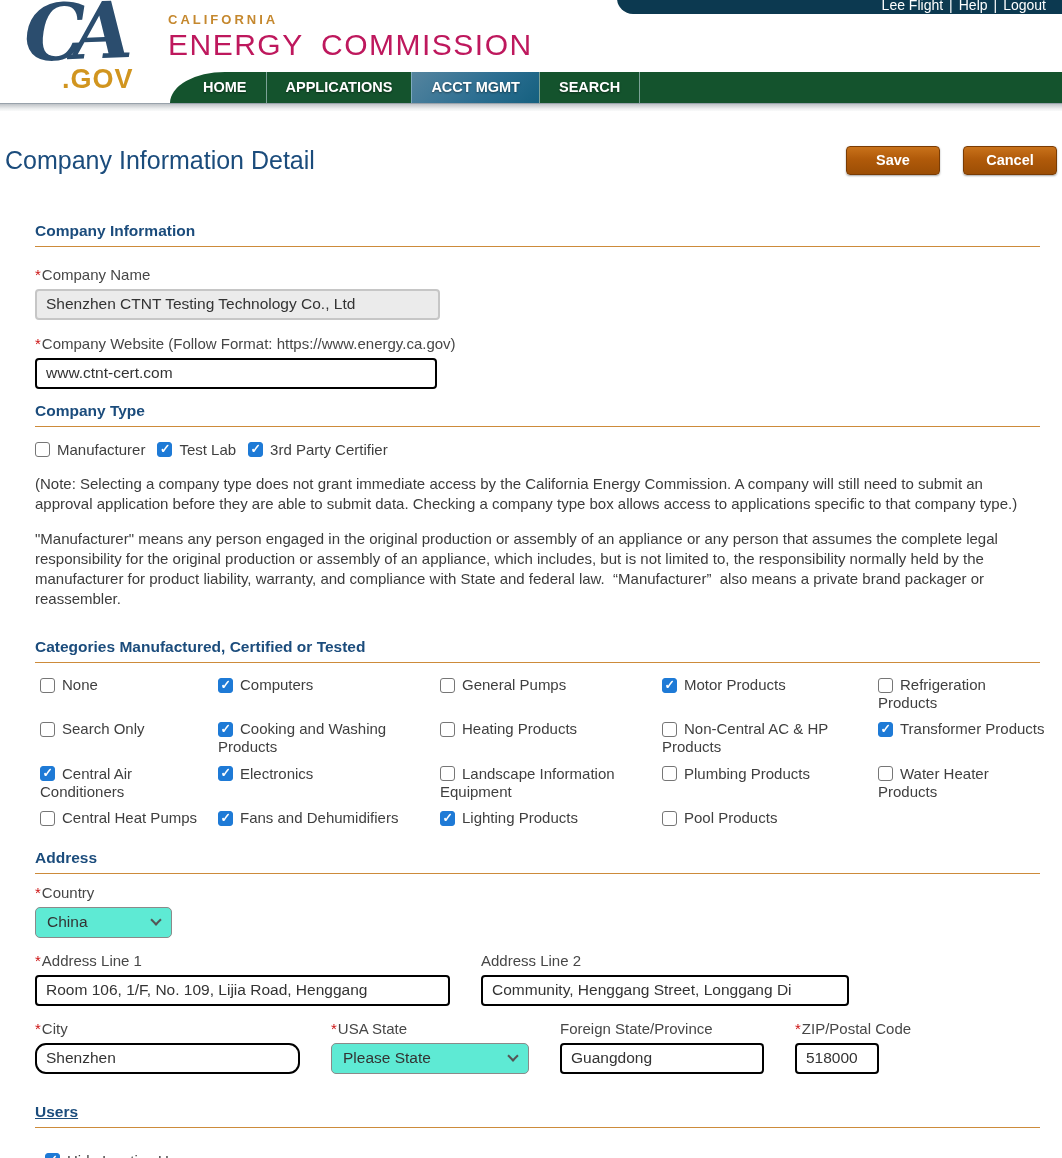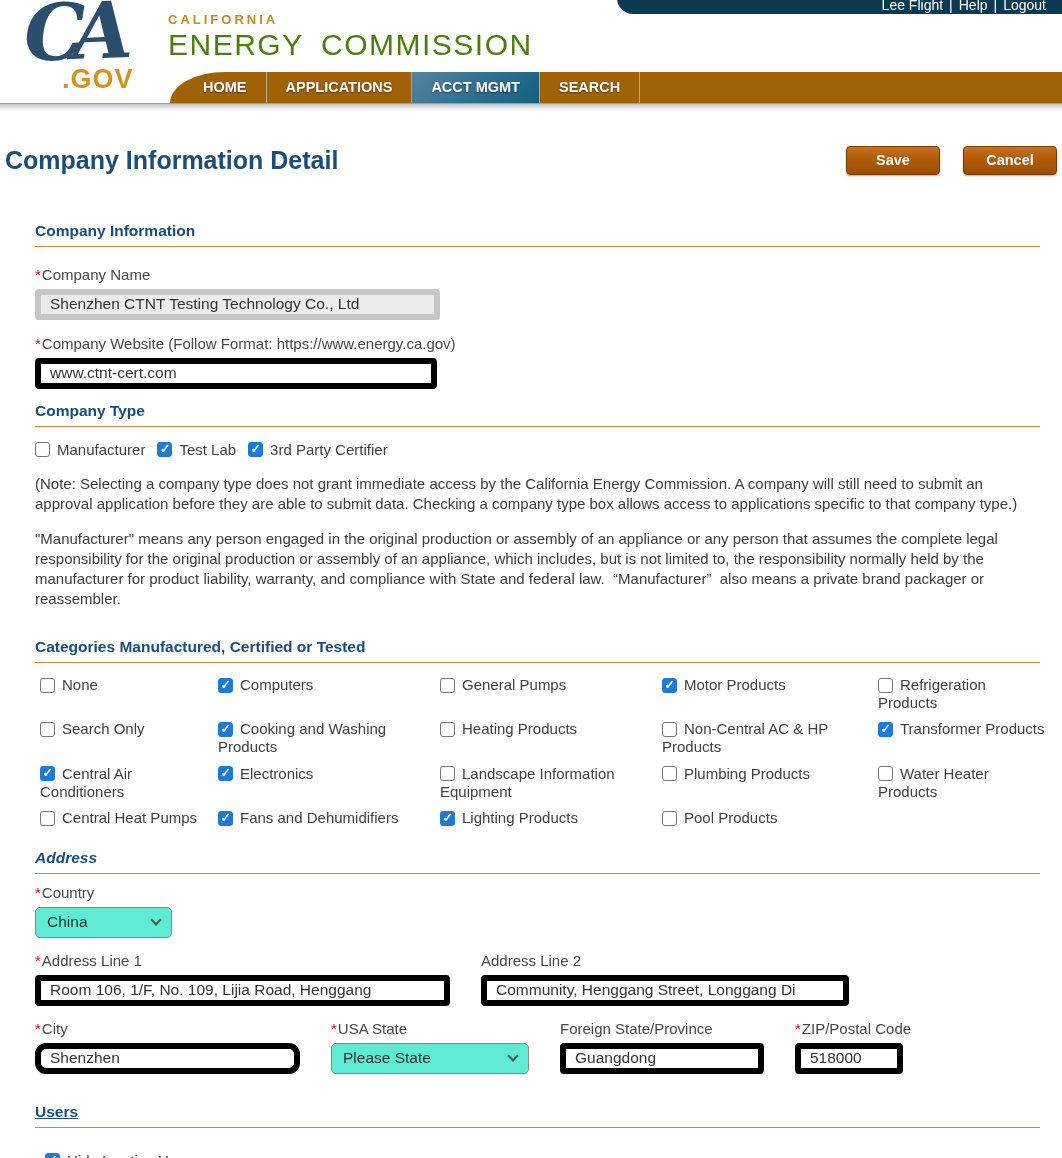--- a/index.html
+++ b/index.html
@@ -26,57 +26,57 @@
     position:absolute; left:24px; top:-14px;
     font-family:"DejaVu Serif", serif; font-style:italic; font-weight:bold;
     font-size:78px; letter-spacing:-14px; color:#2b4d6e; transform:rotate(-2deg);
   }
   .ca-gov {
     position:absolute; left:62px; top:64px;
     font-size:27px; font-weight:bold; color:#d1951f; letter-spacing:1px;
   }
   .brand { padding-top:12px; }
   .brand-line1 { font-size:13px; font-weight:bold; color:#c5882e; letter-spacing:3px; }
-  .brand-line2 { font-size:30px; color:#4d7c0f; letter-spacing:1.5px; word-spacing:8px; margin-top:1px; }
+  .brand-line2 { font-size:30px; color:#be185d; letter-spacing:1.5px; word-spacing:8px; margin-top:1px; }
 
   .main-nav {
     position:absolute; bottom:0; left:170px; right:0; height:31px;
-    background:#a16207; border-top-left-radius:55px 31px;
+    background:#14532d; border-top-left-radius:55px 31px;
     display:flex; align-items:stretch; padding-left:14px; z-index:2;
   }
   .tab {
     color:#fff; font-size:14.5px; font-weight:bold; line-height:31px;
     padding:0 19px; cursor:pointer; text-shadow:0 1px 2px rgba(0,0,0,.45);
     white-space:nowrap;
   }
   .tab + .tab { border-left:1px solid rgba(210,228,238,.55); }
   .tab.active { background:linear-gradient(135deg,#55849e 0%,#2d6f92 55%,#15607f 100%); }
   .tab.last-sep { border-right:1px solid rgba(210,228,238,.55); }
   .header-strip { height:8px; border-top:1px solid #98a2ab; background:linear-gradient(#bfc3c7,#eef0f1 70%,#f9fafa); }
 
   
   .title-row { display:flex; justify-content:space-between; align-items:center; padding:0 5px; margin-top:18px; }
-  .page-title { font-size:25px; color:#1b4c7c; font-weight:700; }
+  .page-title { font-size:25px; color:#1b4c7c; font-weight:400; }
   .btns { display:flex; gap:23px; }
   .btn {
     min-width:94px; height:29px; border:1px solid #7a3c04; border-radius:4px;
     background:linear-gradient(#c9721a,#b05a0a 45%,#9c4e05);
     color:#fff; font-weight:bold; font-size:14.5px; font-family:"Liberation Sans",sans-serif;
     cursor:pointer; box-shadow:0 1px 2px rgba(0,0,0,.35);
   }
 
   
   .content { margin:0 22px 0 35px; }
   .sec-head { font-size:15.5px; font-weight:bold; color:#1b4c7c; }
   .sec-rule { border:none; border-top:1px solid #cd8b3a; margin:6px 0 0 0; }
 
   .field-label { font-size:15px; color:#474747; margin-top:15px; margin-bottom:6px; }
   .req { color:#cc1111; margin-right:1px; }
   .txt {
-    height:31px; border:6px solid #000000; border-radius:4px; background:#fff;
+    height:31px; border:2px solid #000000; border-radius:4px; background:#fff;
     font-size:15.5px; color:#333; padding:0 9px; font-family:"Liberation Sans",sans-serif;
   }
   .txt.readonly { background:#ebebeb; border-color:#c6c6c6; }
   .w-name { width:405px; } .w-site { width:402px; }
 
   
   .cb {
     display:inline-block; width:15px; height:15px; border:1px solid #767676;
     border-radius:3px; background:#fff; vertical-align:-2.5px; margin-right:7px;
     position:relative; flex:0 0 auto; cursor:pointer;
@@ -103,21 +103,21 @@
   .select {
     height:31px; border:1px solid #8a8a8a; border-radius:5px; background:#5eead4;
     display:flex; align-items:center; justify-content:space-between;
     padding:0 11px; font-size:15.5px; color:#333; cursor:pointer;
   }
   .chev { width:8px; height:8px; border-right:2px solid #555; border-bottom:2px solid #555; transform:rotate(45deg); margin-top:-4px; }
 
   .addr-row { display:flex; gap:31px; margin-top:0; }
   .fgroup .field-label { margin-top:14px; }
   .w-line1{width:415px;} .w-line2{width:368px;}
-  .w-city{width:265px;border-radius:11px;} .w-state{width:198px;} .w-foreign{width:204px;} .w-zip{width:108px;}
+  .w-city{width:265px;border-radius:11px;} .w-state{width:198px;} .w-foreign{width:204px;} .w-zip{width:84px;}
 
   
   .hide-row { margin:24px 0 0 10px; font-size:15px; color:#3f3f3f; }
   .hide-row label { cursor:pointer; }
 </style>
 </head>
 <body>
 
 <header class="site-header">
   <div class="user-pill">
@@ -205,21 +205,21 @@
     <label class="cat-item"><span class="cb"></span><span>Landscape Information Equipment</span></label>
     <label class="cat-item"><span class="cb"></span><span>Plumbing Products</span></label>
     <label class="cat-item"><span class="cb"></span><span>Water Heater Products</span></label>
     <label class="cat-item"><span class="cb"></span><span>Central Heat Pumps</span></label>
     <label class="cat-item"><span class="cb checked"></span><span>Fans and Dehumidifiers</span></label>
     <label class="cat-item"><span class="cb checked"></span><span>Lighting Products</span></label>
     <label class="cat-item"><span class="cb"></span><span>Pool Products</span></label>
   </div>
 
   
-  <div class="sec-head" style="margin-top:22px;font-style:italic;">Address</div>
+  <div class="sec-head" style="margin-top:22px;">Address</div>
   <hr class="sec-rule">
 
   <div class="field-label" style="margin-top:10px;">
     <span class="req">*</span><span>Country</span>
   </div>
   <div class="select" style="width:137px;">
     <span>China</span>
     <span class="chev"></span>
   </div>
 

